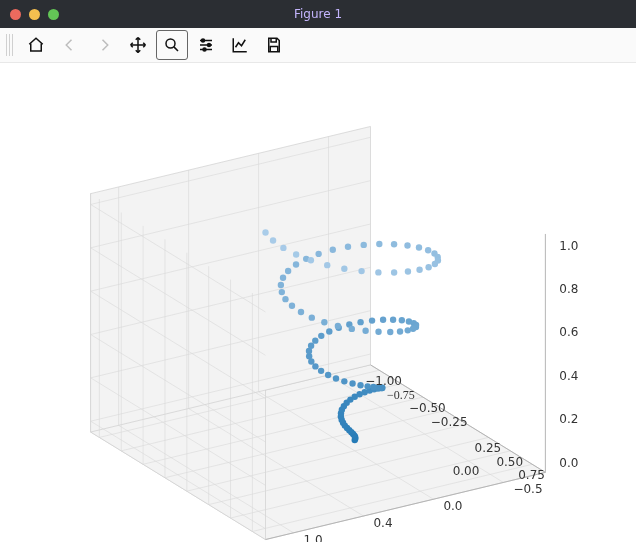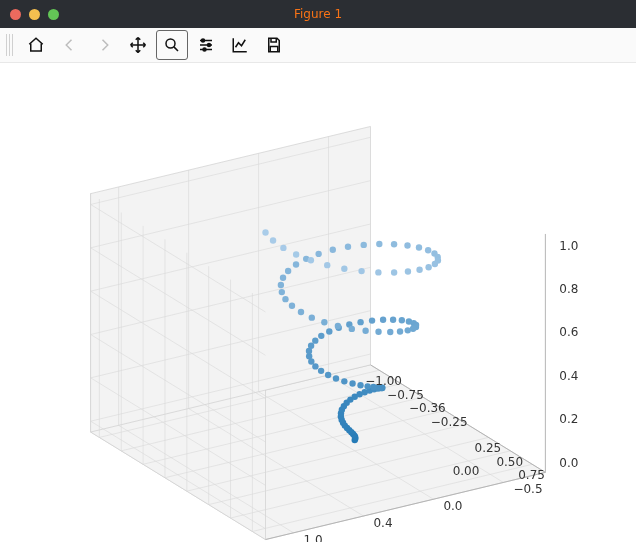--- a/index.html
+++ b/index.html
@@ -3,21 +3,21 @@
 <meta charset="utf-8">
 <style>
   html,body{margin:0;padding:0;width:636px;height:542px;font-family:"DejaVu Sans",Arial,sans-serif;font-size:11px;color:#222;background:#fff;overflow:hidden;}
   .window{width:636px;height:542px;display:flex;flex-direction:column;}
   .titlebar{height:28px;background:#2b2e33;display:flex;align-items:center;position:relative;}
   .traffic{display:flex;gap:8px;margin-left:10px;}
   .dot{width:11px;height:11px;border-radius:50%;}
   .dot.red{background:#ec6a5e;}
   .dot.yellow{background:#f5bf4f;}
   .dot.green{background:#63c656;}
-  .title{position:absolute;left:0;right:0;text-align:center;color:#f97316;font-size:12px;pointer-events:none;}
+  .title{position:absolute;left:0;right:0;text-align:center;color:#c4b5fd;font-size:12px;pointer-events:none;}
   .toolbar{height:34px;background:#fafafa;border-bottom:1px solid #e8e8e8;display:flex;align-items:center;padding:0 6px;gap:2px;}
   .tbgrip{width:8px;height:22px;margin-right:4px;background:repeating-linear-gradient(90deg,#d0d0d0 0 1px,transparent 1px 3px);}
   .tbtn{width:30px;height:28px;display:flex;align-items:center;justify-content:center;border:1px solid transparent;border-radius:3px;cursor:pointer;}
   .tbtn.active{border-color:#666;}
   .tbtn svg{width:18px;height:18px;stroke:#111;stroke-width:2;fill:none;}
   .tbtn.disabled svg{stroke:#bdbdbd;}
   .canvas{flex:1;position:relative;background:#fff;}
   .plot{position:absolute;inset:0;}
   .ticklbl{position:absolute;font-size:12px;color:#333;white-space:nowrap;}
 </style>
@@ -226,22 +226,22 @@
         <circle cx="344.3323298305478" cy="205.75598908188863" r="3.2" fill="rgb(161,199,229)"></circle>
         <circle cx="327.2274924884588" cy="202.1638943535164" r="3.2" fill="rgb(163,200,230)"></circle>
         <circle cx="310.89247816944356" cy="197.2734858376432" r="3.2" fill="rgb(164,201,231)"></circle>
         <circle cx="296.1493086527608" cy="191.5451126991627" r="3.2" fill="rgb(165,202,231)"></circle>
         <circle cx="283.40022191007176" cy="184.8897103229502" r="3.2" fill="rgb(167,202,232)"></circle>
         <circle cx="273.04745591303765" cy="177.4349375939463" r="3.2" fill="rgb(168,203,232)"></circle>
         <circle cx="265.52819405465095" cy="169.44953527603965" r="3.2" fill="rgb(169,204,233)"></circle>
       </svg>
     <div id="labels">
         <div class="ticklbl" style="left: 365.235px; top: 311.239px;">−1.00</div>
-        <div class="ticklbl" style="left: 387.094px; top: 324.676px;">−0.75</div>
-        <div class="ticklbl" style="left: 408.953px; top: 338.113px;">−0.36</div>
+        <div class="ticklbl" style="left: 387.094px; top: 324.676px; font-family: Liberation Serif, serif;">−0.75</div>
+        <div class="ticklbl" style="left: 408.953px; top: 338.113px;">−0.50</div>
         <div class="ticklbl" style="left: 430.812px; top: 351.55px;">−0.25</div>
         <div class="ticklbl" style="left: 452.672px; top: 364.987px; margin-top: 36px;">0.00</div>
         <div class="ticklbl" style="left: 474.531px; top: 378.424px;">0.25</div>
         <div class="ticklbl" style="left: 496.39px; top: 391.861px;">0.50</div>
         <div class="ticklbl" style="left: 518.249px; top: 405.298px;">0.75</div>
         <div class="ticklbl" style="left: 513.386px; top: 419.436px;">−0.5</div>
         <div class="ticklbl" style="left: 443.422px; top: 436.229px;">0.0</div>
         <div class="ticklbl" style="left: 373.458px; top: 453.022px;">0.4</div>
         <div class="ticklbl" style="left: 303.494px; top: 469.815px;">1.0</div>
         <div class="ticklbl" style="left: 559.365px; top: 392.524px;">0.0</div>

